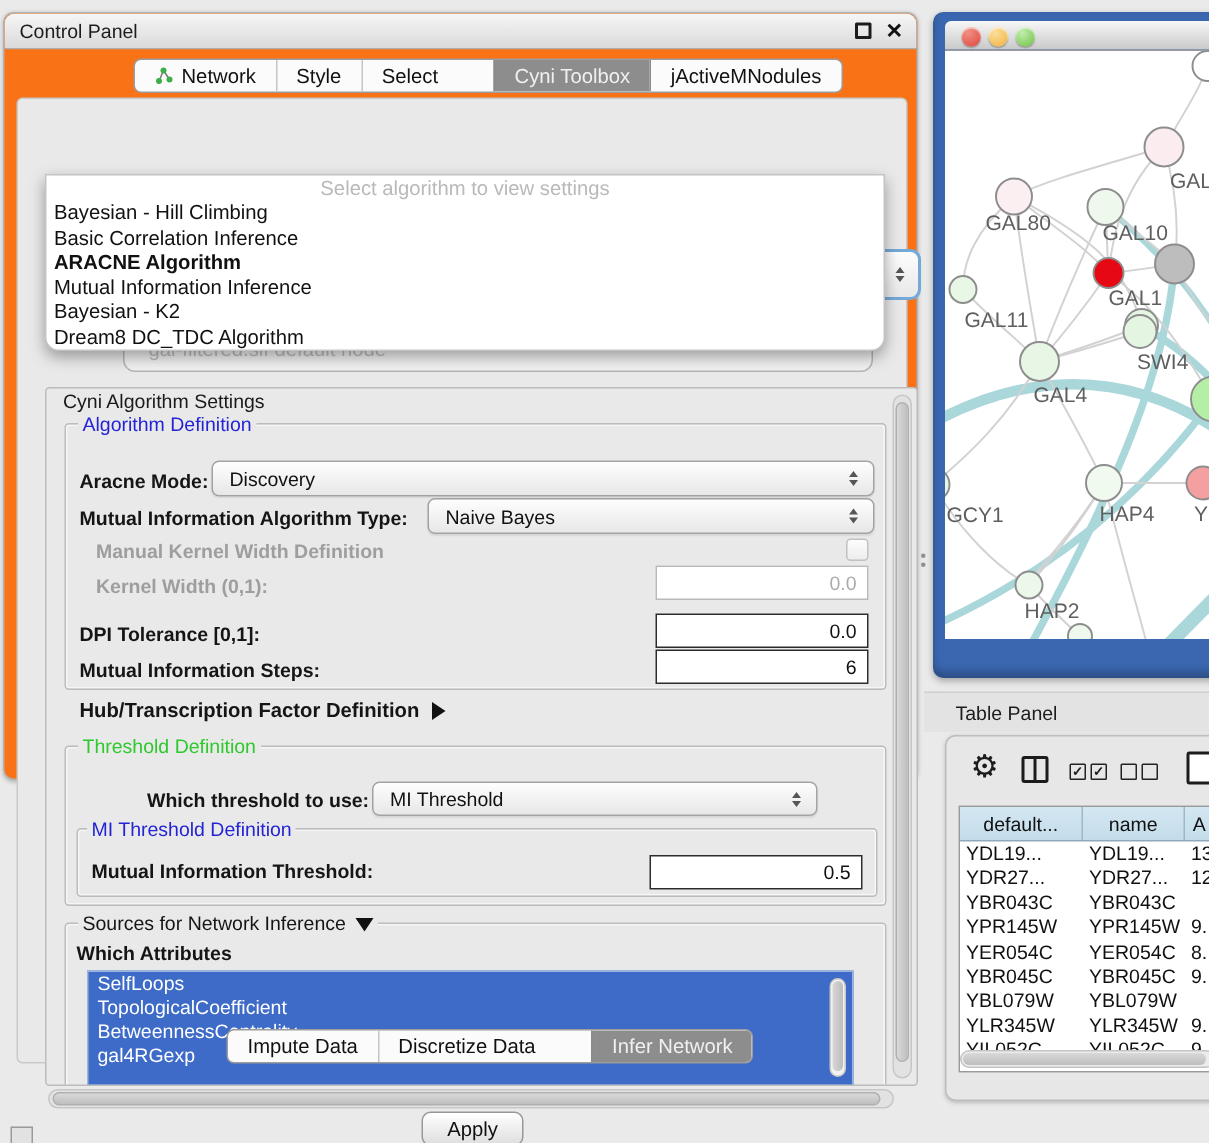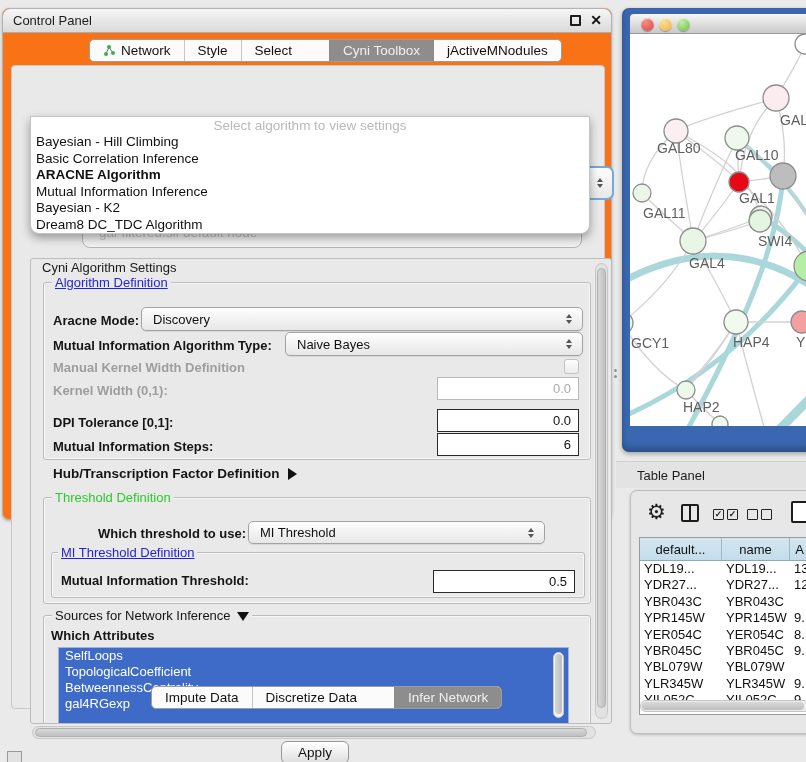--- a/index.html
+++ b/index.html
@@ -44,29 +44,29 @@
     z-index:20; }
   .focus-combo-fragment .arrows { right:9px; }
   .hidden-combo { position:absolute; left:70px; top:150px; width:500px; height:32px;
     border:1px solid #b5b5b5; border-radius:8px; background:#f1f1f1; z-index:5;
     display:flex; align-items:center; padding-left:16px; font-size:13.5px; color:#bdbdbd; }
 
   
   .groupbox { position:absolute; border:1px solid #bcbcbc; border-radius:3px;
     box-shadow:inset 0 0 0 1px rgba(255,255,255,.6); }
   .grouptitle { position:absolute; top:-8px; font-size:13px; background:#e9e9e9; padding:0 3px; white-space:nowrap; }
-  .t-blue { color:var(--title_blue);text-decoration:underline; }
+  .t-blue { color:var(--title_blue); }
   .t-green { color:var(--title_green); }
 
   .settings-panel { position:absolute; left:18px; top:192px; width:582px; height:466px;
     border:1px solid #bcbcbc; border-radius:3px; overflow:hidden; background:#e9e9e9; }
   .settings-title { position:absolute; left:8px; top:1px; font-size:13px; background:#e9e9e9; padding:0 3px; }
 
   .lbl { position:absolute; font-size:13px; font-weight:bold; color:#151515; white-space:nowrap; }
-  .lbl.disabled { color:#9e9e9e; }
+  .lbl.disabled { color:#9e9e9e;margin-left:11px; }
 
   .combo { position:absolute; border:1px solid #a3a3a3; border-radius:5px;
     background:linear-gradient(#fefefe,#e7e7e7); display:flex; align-items:center;
     padding-left:11px; font-size:13px; color:#111; cursor:pointer;
     box-shadow:0 1px 1px rgba(0,0,0,.08); }
   .arrows { position:absolute; right:10px; top:50%; transform:translateY(-50%);
     display:flex; flex-direction:column; gap:2px; }
   .arrows .up { width:0; height:0; border-left:3.5px solid transparent; border-right:3.5px solid transparent; border-bottom:4.5px solid #555; }
   .arrows .dn { width:0; height:0; border-left:3.5px solid transparent; border-right:3.5px solid transparent; border-top:4.5px solid #555; }
 

